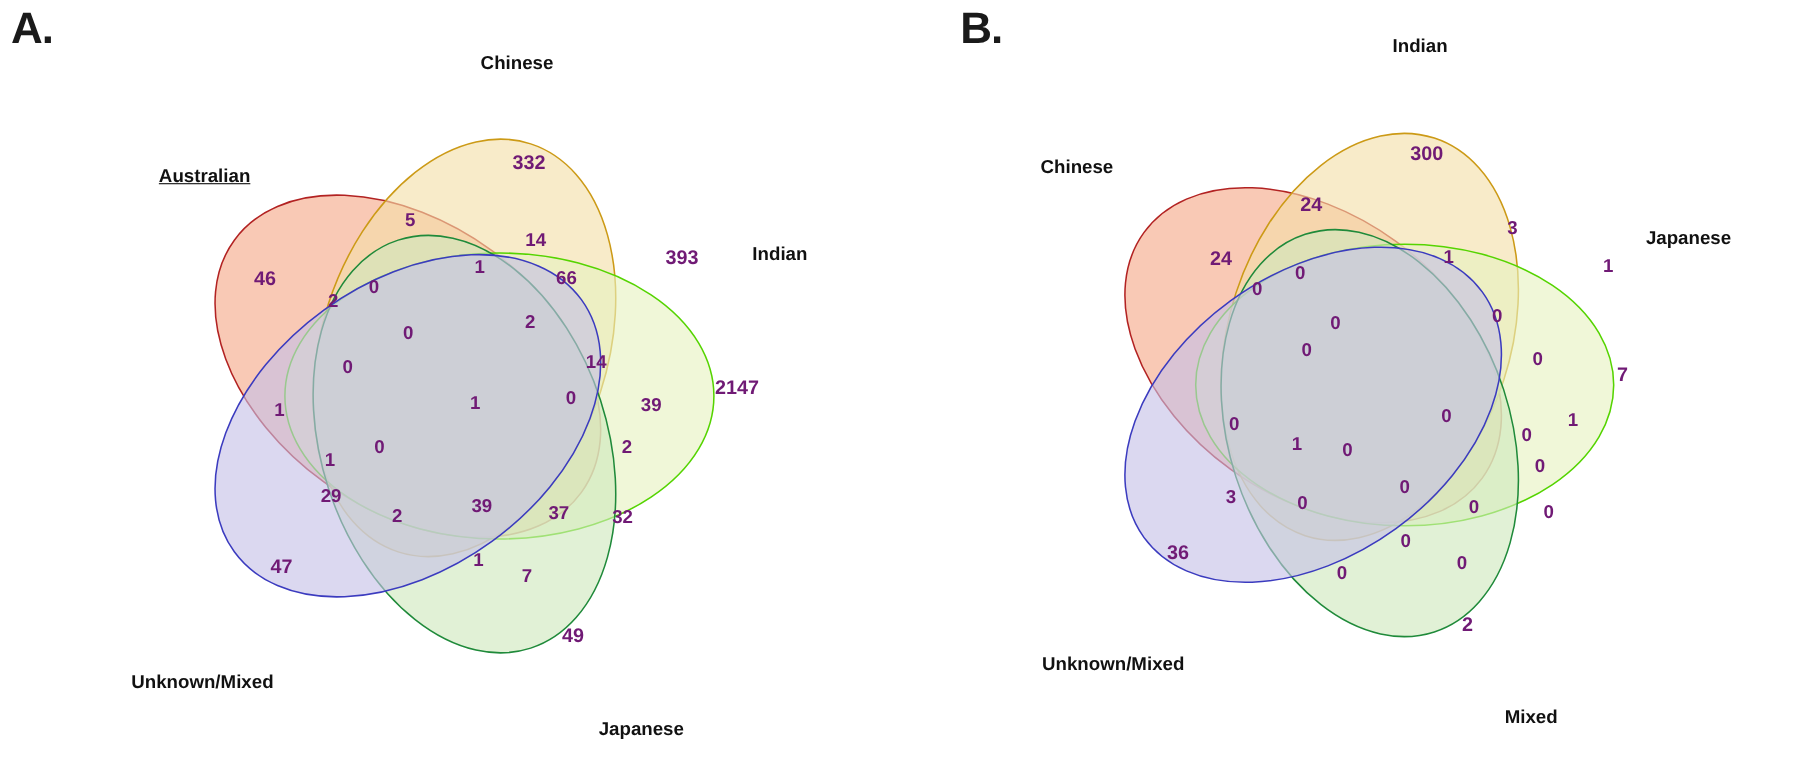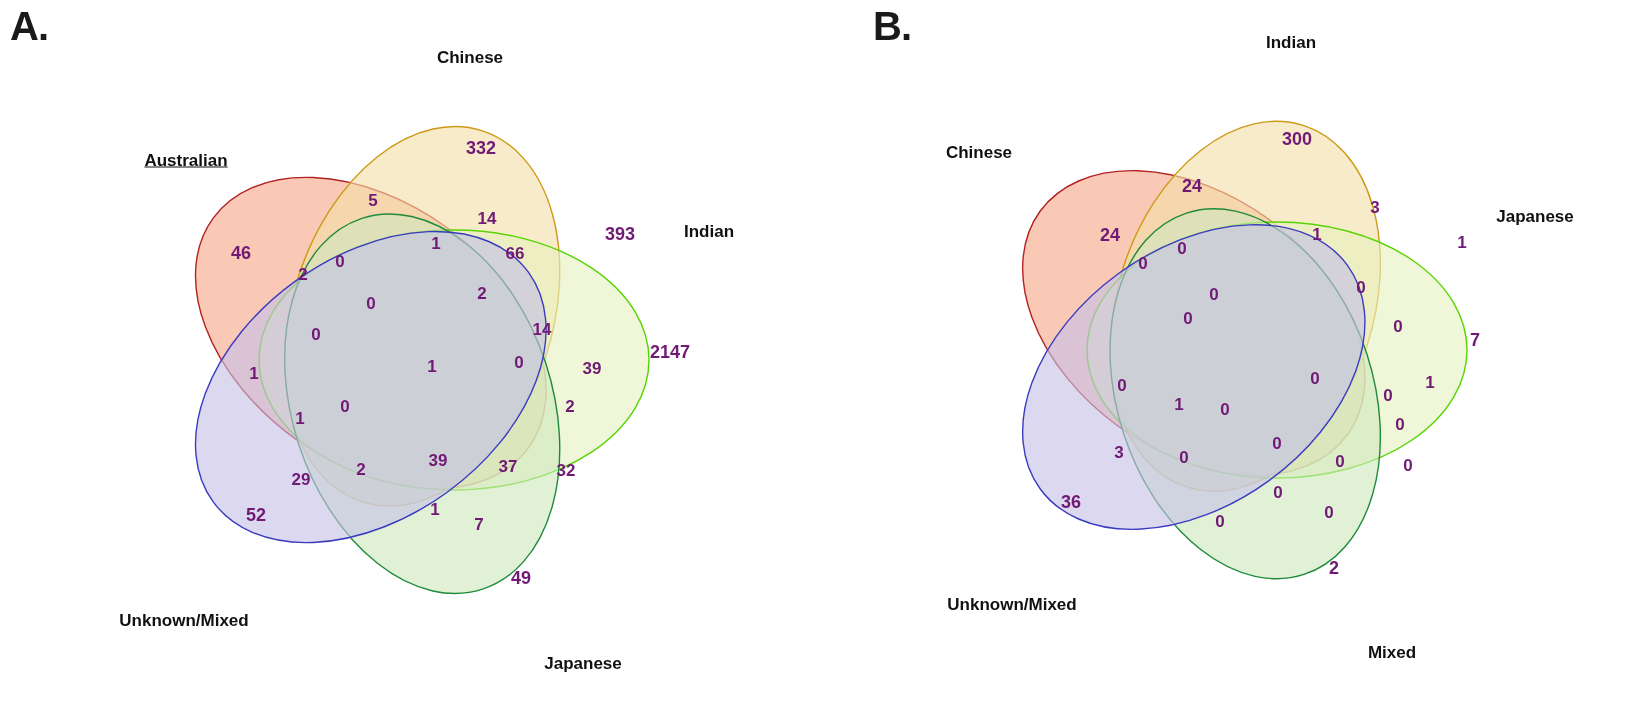--- a/index.html
+++ b/index.html
@@ -91,40 +91,40 @@
     <div class="set-label" style="left:186px; top:160px;text-decoration:underline;">Australian</div>
     <div class="set-label" style="left:470px; top:57px;">Chinese</div>
     <div class="set-label" style="left:709px; top:231px;">Indian</div>
     <div class="set-label" style="left:583px; top:663px;">Japanese</div>
     <div class="set-label" style="left:184px; top:620px;">Unknown/Mixed</div>
 
     <div class="count big" style="left:241px; top:253px;">46</div>
     <div class="count big" style="left:481px; top:148px;">332</div>
     <div class="count big" style="left:670px; top:352px;">2147</div>
     <div class="count big" style="left:521px; top:578px;">49</div>
-    <div class="count big" style="left:256px; top:515px;">52</div>
+    <div class="count big" style="left:256px; top:515px;">47</div>
     <div class="count" style="left:373px; top:200px;">5</div>
     <div class="count" style="left:487px; top:218px;">14</div>
     <div class="count" style="left:515px; top:253px;">66</div>
     <div class="count big" style="left:584px; top:234px;margin-left:36px;">393</div>
     <div class="count" style="left:436px; top:243px;">1</div>
     <div class="count" style="left:303px; top:274px;">2</div>
     <div class="count" style="left:340px; top:261px;">0</div>
     <div class="count" style="left:371px; top:303px;">0</div>
     <div class="count" style="left:482px; top:293px;">2</div>
     <div class="count" style="left:316px; top:334px;">0</div>
     <div class="count" style="left:542px; top:329px;">14</div>
     <div class="count" style="left:592px; top:368px;">39</div>
     <div class="count" style="left:254px; top:373px;">1</div>
     <div class="count" style="left:432px; top:366px;">1</div>
     <div class="count" style="left:519px; top:362px;">0</div>
     <div class="count" style="left:570px; top:406px;">2</div>
     <div class="count" style="left:345px; top:406px;">0</div>
     <div class="count" style="left:300px; top:418px;">1</div>
-    <div class="count" style="left:301px; top:479px;">29</div>
+    <div class="count" style="left:301px; top:451px;">29</div>
     <div class="count" style="left:361px; top:469px;">2</div>
     <div class="count" style="left:438px; top:460px;">39</div>
     <div class="count" style="left:508px; top:466px;">37</div>
     <div class="count" style="left:566px; top:470px;text-align:right;">32</div>
     <div class="count" style="left:435px; top:509px;">1</div>
     <div class="count" style="left:479px; top:524px;">7</div>
   </div>
 
   <div class="panel panel-b">
 

